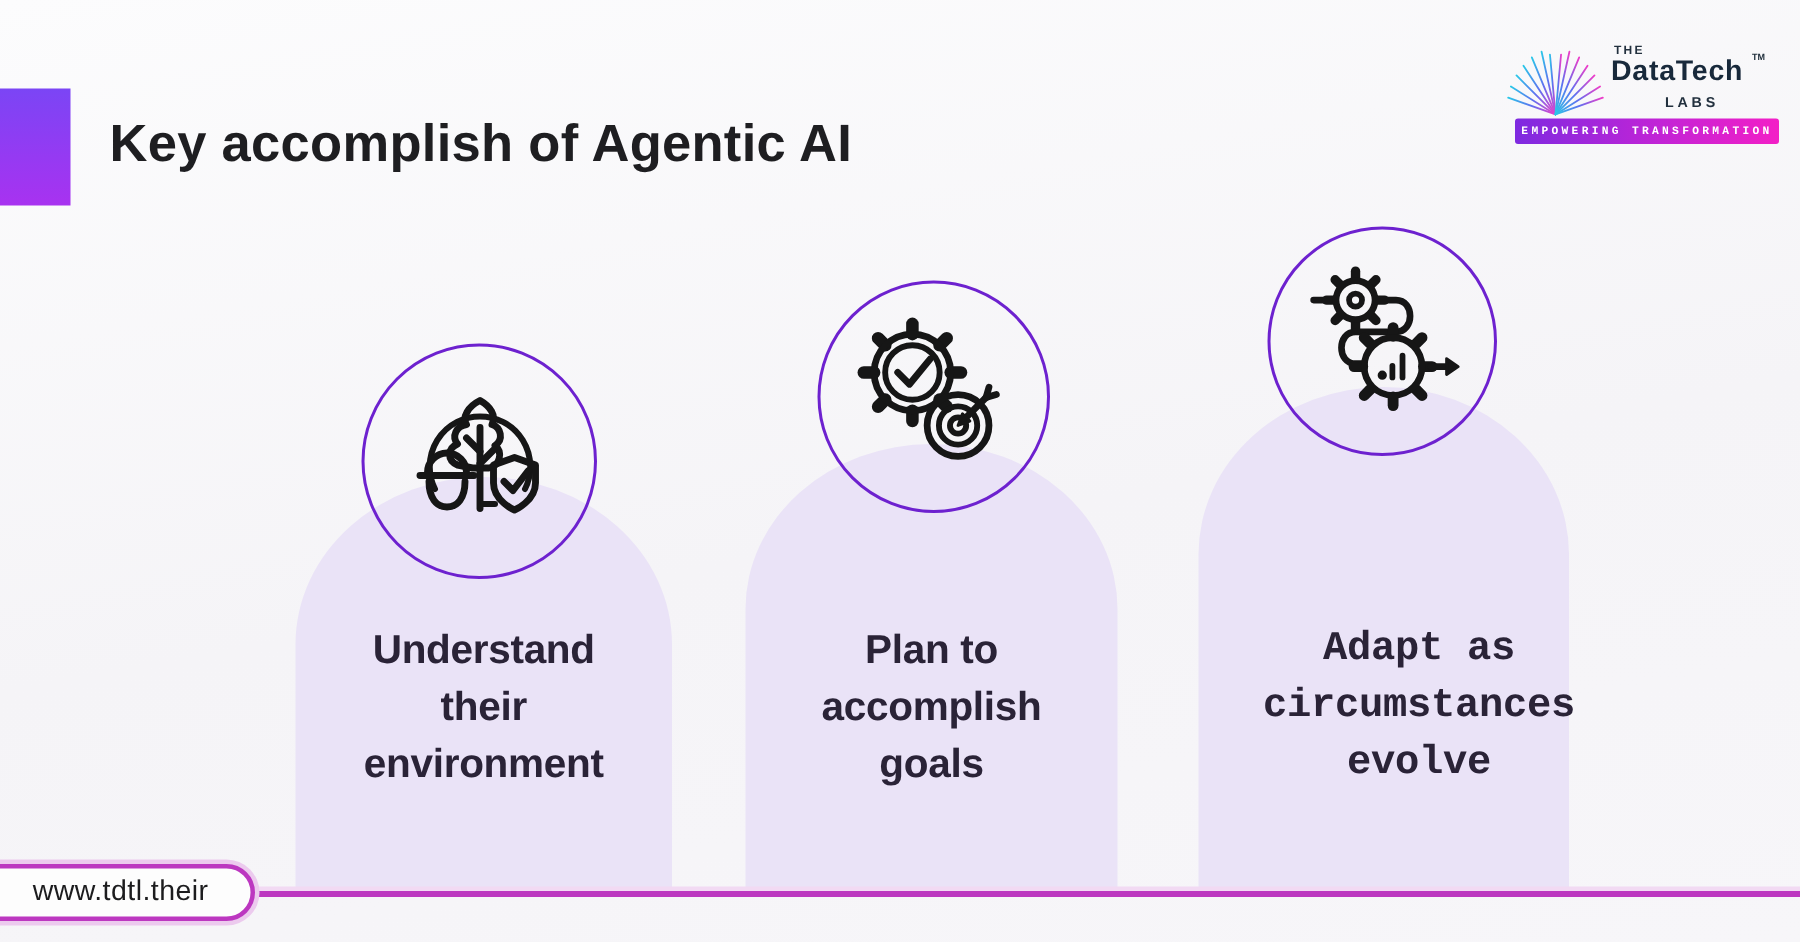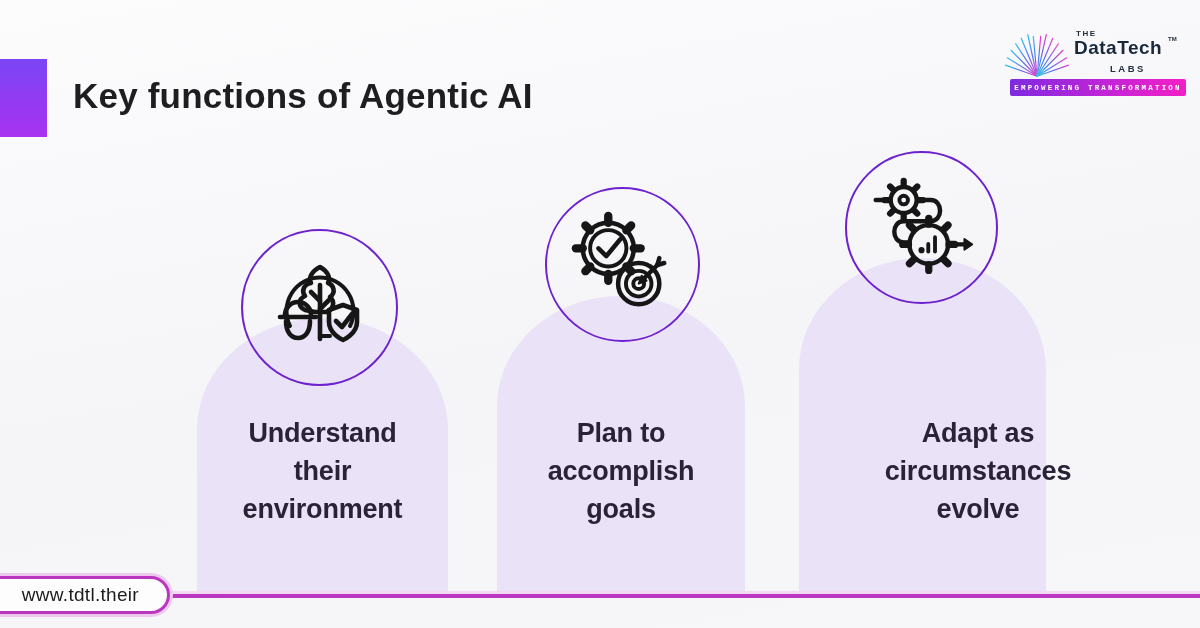--- a/index.html
+++ b/index.html
@@ -34,21 +34,21 @@
   .card{position:absolute;background:#eae3f7;z-index:1;}
   .card-1{left:197px;top:318px;width:251px;height:279px;border-radius:126px 126px 0 0/112px 112px 0 0;}
   .card-2{left:497px;top:296px;width:248px;height:301px;border-radius:124px 124px 0 0/110px 110px 0 0;}
   .card-3{left:799px;top:258px;width:247px;height:339px;border-radius:124px 124px 0 0/112px 112px 0 0;}
   .card-label{
     position:absolute;z-index:2;text-align:center;white-space:pre-line;
     font-size:27px;line-height:38px;font-weight:bold;color:#2a2337;letter-spacing:-.2px;
   }
   .label-1{left:197px;top:414px;width:251px;}
   .label-2{left:497px;top:414px;width:248px;}
-  .label-3{left:838px;top:414px;width:280px;}
+  .label-3{left:806px;top:414px;width:280px;font-family:Liberation Mono, monospace;}
   
   .ring{position:absolute;border:2.5px solid #6d21cf;border-radius:50%;background:transparent;z-index:2;box-sizing:border-box;}
   .ring-1{left:241px;top:229px;width:157px;height:157px;}
   .ring-2{left:545px;top:187px;width:155px;height:155px;}
   .ring-3{left:845px;top:151px;width:153px;height:153px;}
   .ring svg{position:absolute;left:50%;top:50%;transform:translate(-50%,-50%);}
   .ink{stroke:#161616;fill:none;stroke-linecap:round;stroke-linejoin:round;}
   
   .footer-line{
     position:absolute;left:0;top:594px;width:1200px;height:4px;background:#bc37c0;z-index:5;
@@ -61,21 +61,21 @@
     display:flex;align-items:center;justify-content:flex-end;padding-right:28px;
     font-size:19px;color:#1c1c1e;letter-spacing:.3px;
   }
 </style>
 </head>
 <body>
 
 <div class="canvas">
 
   <div class="accent-square"></div>
-  <h1 class="page-title">Key functions of Agentic AI</h1>
+  <h1 class="page-title">Key accomplish of Agentic AI</h1>
 
   <div class="logo">
     <svg class="logo-fan" width="70" height="52" viewBox="0 0 72 56">
       <defs>
         <linearGradient id="fanGrad" x1="0" y1="0" x2="1" y2="0">
           <stop offset="0" stop-color="#29c8e8"></stop>
             <stop offset="0.5" stop-color="#5f6ff0"></stop>
             <stop offset="1" stop-color="#f03cc8"></stop>
         </linearGradient>
       </defs>

